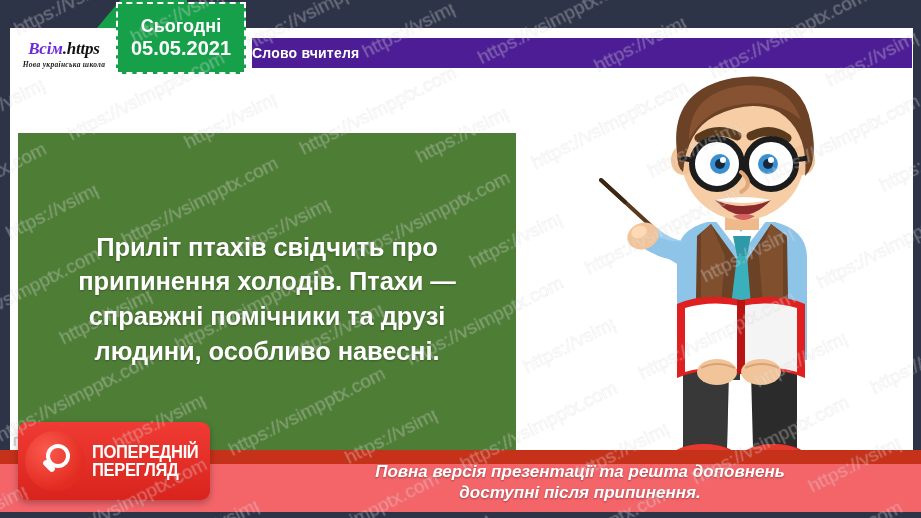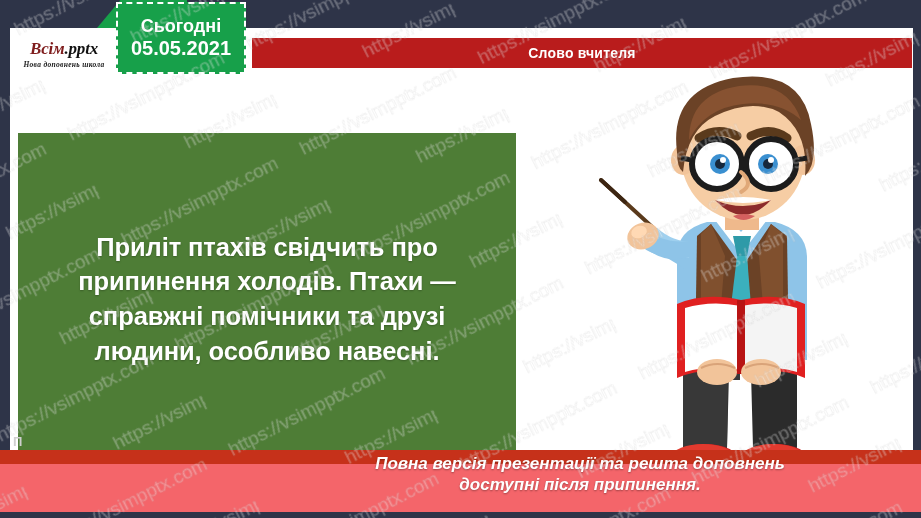--- a/index.html
+++ b/index.html
@@ -26,38 +26,38 @@
     clip-path:polygon(26% 0,100% 0,100% 100%,0 100%);
   }
 
   
   .logo-box{
     position:absolute;left:10px;top:28px;width:108px;height:52px;background:#fff;
     display:flex;flex-direction:column;align-items:center;justify-content:center;
   }
   .logo-main{font-family:"Liberation Serif","DejaVu Serif",serif;font-style:italic;
     font-weight:bold;font-size:17px;color:#111;line-height:1;letter-spacing:-.2px;}
-  .logo-main .vs{color:#7f1d1d;font-style:italic;}
+  .logo-main .vs{color:#6d28d9;font-style:italic;}
   .logo-sub{font-family:"Liberation Serif","DejaVu Serif",serif;font-style:italic;
     font-weight:bold;font-size:7.5px;color:#1a1a1a;margin-top:3px;letter-spacing:.3px;}
 
   
   .today-badge{
     position:absolute;left:116px;top:2px;width:130px;height:72px;
     background:#17a04a;border:2px dashed #ffffff;
     display:flex;flex-direction:column;align-items:center;justify-content:center;
     box-sizing:border-box;
   }
   .today-label{color:#fff;font-size:18px;font-weight:bold;line-height:1.15;}
   .today-date{color:#fff;font-size:20px;font-weight:bold;line-height:1.15;}
 
   
   .header-bar{
-    position:absolute;left:252px;top:38px;width:660px;height:30px;background:#b91c1c;
-    display:flex;align-items:center;justify-content:center;
+    position:absolute;left:252px;top:38px;width:660px;height:30px;background:#4c1d95;
+    display:flex;align-items:center;justify-content:flex-start;
   }
   .header-title{color:#ffffff;font-size:14px;font-weight:bold;letter-spacing:.2px;}
 
   
   .content-panel{
     position:absolute;left:18px;top:133px;width:498px;height:332px;
     background:#4e7d36;
     display:flex;align-items:center;justify-content:center;
     box-sizing:border-box;padding:0 16px;
   }
@@ -67,21 +67,21 @@
     text-shadow:0 1px 2px rgba(0,0,0,.25);
   }
 
   
   .teacher{position:absolute;left:565px;top:60px;width:350px;height:420px;}
 
   
   .footer-dark{position:absolute;left:0;bottom:40px;width:921px;height:28px;background:#c6311a;}
   .footer-light{position:absolute;left:0;bottom:6px;width:921px;height:48px;background:#f4656a;}
   .footer-text{
-    position:absolute;left:250px;bottom:22px;width:660px;
+    position:absolute;left:250px;bottom:14px;width:660px;
     text-align:center;color:#ffffff;font-size:17px;font-style:italic;font-weight:bold;
     line-height:1.28;text-shadow:0 1px 2px rgba(0,0,0,.35);
   }
 
   
   .preview-badge{
     position:absolute;left:18px;top:422px;width:192px;height:78px;
     background:linear-gradient(180deg,#ef3b33 0%,#d9241d 100%);
     border-radius:9px;box-shadow:0 3px 7px rgba(0,0,0,.28);
     display:flex;align-items:center;
@@ -195,41 +195,53 @@
   </div>
 
   <div class="frame-top"></div>
   <div class="green-wedge"></div>
   <div class="frame-left"></div>
   <div class="frame-right"></div>
   <div class="frame-bottom"></div>
 
   <div class="logo-box">
     <div class="logo-main">
-      <span class="vs">Всім</span><span>.pptx</span>
+      <span class="vs">Всім</span><span>.https</span>
     </div>
-    <div class="logo-sub">Нова доповнень школа</div>
+    <div class="logo-sub">Нова українська школа</div>
   </div>
 
   <div class="today-badge">
     <div class="today-label">Сьогодні</div>
     <div class="today-date">05.05.2021</div>
   </div>
 
   <div class="ghost-a">П</div>
   <div class="ghost-b">С</div>
   <div class="ghost-c">100</div>
 
   <div class="footer-dark"></div>
   <div class="footer-light"></div>
   <div class="footer-text">
     <div>Повна версія презентації та решта доповнень</div>
     <div>доступні після припинення.</div>
   </div>
 
+  <div class="preview-badge">
+    <div class="pv-circle">
+      <svg width="40" height="40" viewBox="0 0 40 40" xmlns="http://www.w3.org/2000/svg">
+        <circle cx="23" cy="15" r="10" fill="none" stroke="#ffffff" stroke-width="4"></circle>
+        <rect x="7" y="22" width="14" height="6" rx="3" fill="#ffffff" transform="rotate(45 14 25)"></rect>
+      </svg>
+    </div>
+    <div class="pv-text">
+      <div>ПОПЕРЕДНІЙ</div>
+      <div>ПЕРЕГЛЯД</div>
+    </div>
+  </div>
 
   <svg class="watermark" xmlns="http://www.w3.org/2000/svg">
     <defs>
       <pattern id="wm" width="200" height="118" patternUnits="userSpaceOnUse" patternTransform="rotate(-27)">
         <text x="0" y="40" font-family="Liberation Sans, sans-serif" font-size="19" fill="#ffffff" opacity="0.75" stroke="#b9b9b9" stroke-width="0.5">https://vsimpptx.com</text>
         <text x="100" y="100" font-family="Liberation Sans, sans-serif" font-size="19" fill="#ffffff" opacity="0.75" stroke="#b9b9b9" stroke-width="0.5">https://vsimpptx.com</text>
       </pattern>
     </defs>
     <rect width="921" height="518" fill="url(#wm)"></rect>
   </svg>

